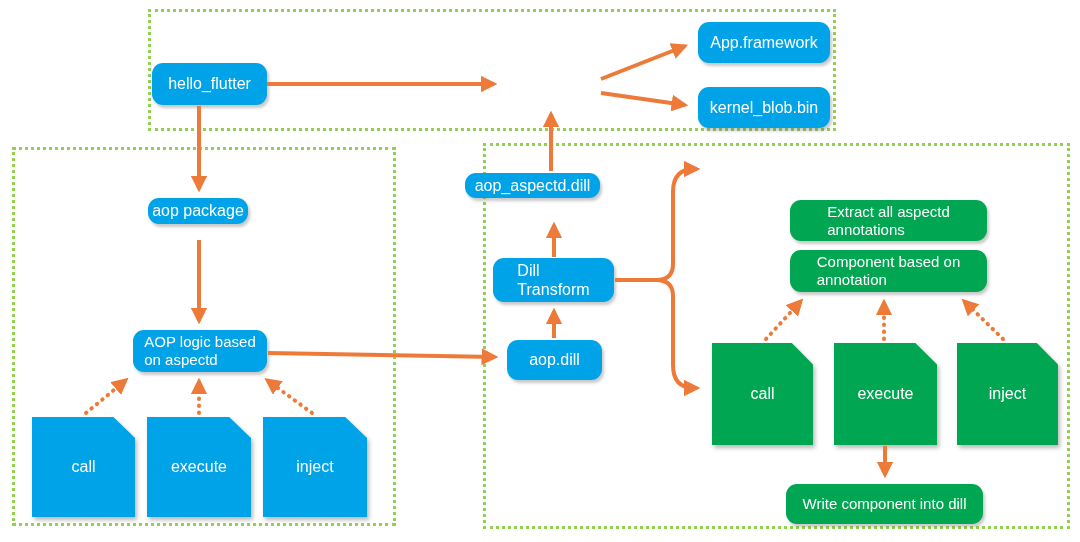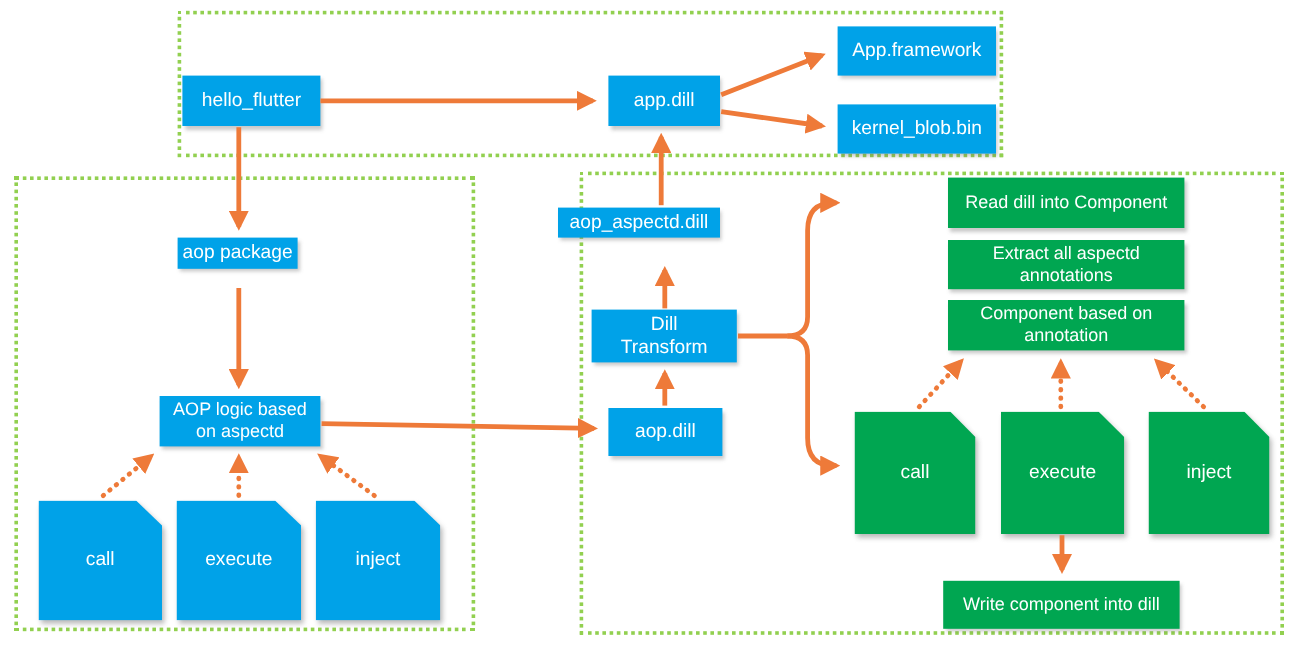--- a/index.html
+++ b/index.html
@@ -6,23 +6,24 @@
   #canvas{
     position:relative;width:1080px;height:542px;background:#ffffff;overflow:hidden;
     font-family:"Liberation Sans", sans-serif;
   }
   .region{
     position:absolute;border:3px dotted var(--region-border,#92d050);
     background:transparent;z-index:1;box-sizing:border-box;
   }
   .node{
     position:absolute;display:flex;align-items:center;justify-content:center;
-    color:var(--text,#ffffff);font-size:16px;line-height:1.2;text-align:center;
+    color:var(--text,#ffffff);font-size:16px;line-height:1.2;
     white-space:pre-line;z-index:3;box-sizing:border-box;
     box-shadow:2px 3px 3px rgba(100,100,100,0.35);
+    border-radius:11px;
   }
   .blue{background:var(--node-blue,#00a2e8);}
   .green{background:var(--node-green,#00a651);}
   .sm{font-size:15px;}
   .docwrap{
     position:absolute;z-index:3;
     filter:drop-shadow(2px 3px 2px rgba(100,100,100,0.45));
   }
   .doc{
     width:100%;height:100%;display:flex;align-items:center;justify-content:center;
@@ -35,21 +36,20 @@
 </head>
 <body>
 
 <div id="canvas">
 
   <div class="region" style="left:148px;top:9px;width:688px;height:122px"></div>
   <div class="region" style="left:12px;top:147px;width:384px;height:379px"></div>
   <div class="region" style="left:483px;top:143px;width:587px;height:386px"></div>
 
   <div class="node blue" style="left:152px;top:63px;width:115px;height:42px">hello_flutter</div>
-  <div class="node blue" style="left:507px;top:63px;width:93px;height:42px">app.dill</div>
   <div class="node blue" style="left:698px;top:22px;width:132px;height:41px">App.framework</div>
   <div class="node blue" style="left:698px;top:87px;width:132px;height:41px">kernel_blob.bin</div>
 
   <div class="node blue" style="left:148px;top:198px;width:100px;height:26px">aop package</div>
   <div class="node blue sm" style="left:133px;top:330px;width:134px;height:42px">AOP logic based
 on aspectd</div>
   <div class="docwrap" style="left:32px;top:417px;width:103px;height:100px">
     <div class="doc blue">call</div>
   </div>
   <div class="docwrap" style="left:147px;top:417px;width:104px;height:100px">
@@ -57,21 +57,20 @@
   </div>
   <div class="docwrap" style="left:263px;top:417px;width:104px;height:100px">
     <div class="doc blue">inject</div>
   </div>
 
   <div class="node blue" style="left:465px;top:173px;width:135px;height:25px">aop_aspectd.dill</div>
   <div class="node blue" style="left:507px;top:340px;width:95px;height:40px">aop.dill</div>
   <div class="node blue" style="left:493px;top:258px;width:121px;height:44px">Dill
 Transform</div>
 
-  <div class="node green sm" style="left:790px;top:148px;width:197px;height:42px">Read dill into Component</div>
   <div class="node green sm" style="left:790px;top:200px;width:197px;height:41px">Extract all aspectd
 annotations</div>
   <div class="node green sm" style="left:790px;top:250px;width:197px;height:42px">Component based on
 annotation</div>
   <div class="docwrap" style="left:712px;top:343px;width:101px;height:102px">
     <div class="doc green">call</div>
   </div>
   <div class="docwrap" style="left:834px;top:343px;width:103px;height:102px">
     <div class="doc green">execute</div>
   </div>

